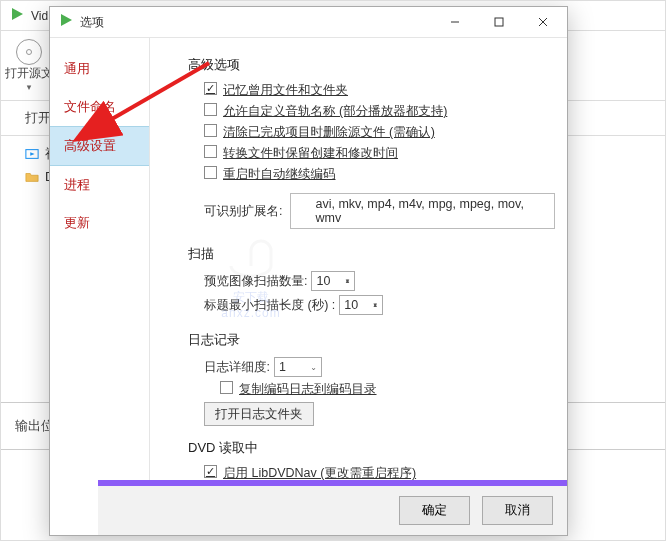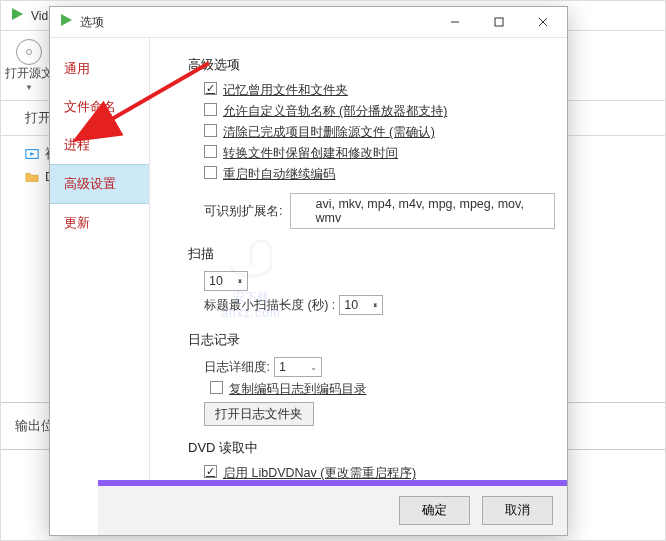--- a/index.html
+++ b/index.html
@@ -130,22 +130,22 @@
             <line x1="9" y1="1" x2="1" y2="9" stroke="#333"></line>
           </svg>
         </div>
     </div>
   </div>
 
   <div class="dlg-body">
     <div class="sidebar">
       <div class="sidebar-item">通用</div>
       <div class="sidebar-item">文件命名</div>
+      <div class="sidebar-item selected">高级设置</div>
       <div class="sidebar-item">进程</div>
-      <div class="sidebar-item selected">高级设置</div>
       <div class="sidebar-item">更新</div>
     </div>
 
     <div class="content">
       <div class="section-title">高级选项</div>
       <div class="opt-row">
           <span class="cbox checked"></span>
           <span>记忆曾用文件和文件夹</span>
         </div>
       <div class="opt-row">
@@ -165,20 +165,21 @@
           <span>重启时自动继续编码</span>
         </div>
       <div class="ext-row">
         <span>可识别扩展名:</span>
         <div class="ext-input">avi, mkv, mp4, m4v, mpg, mpeg, mov, wmv</div>
       </div>
 
       <div class="section-title" style="margin-top:16px">扫描</div>
       <div class="indent">
         <div class="num-label-row">
+          <span>预览图像扫描数量:</span>
           <div class="num-input">
             <span>10</span>
             <div class="spinner">
                 <span>▲</span>
                 <span>▼</span>
               </div>
           </div>
         </div>
         <div class="num-label-row">
           <span>标题最小扫描长度 (秒) :</span>
@@ -194,21 +195,21 @@
 
       <div class="section-title" style="margin-top:16px">日志记录</div>
       <div class="indent">
         <div class="num-label-row">
           <span>日志详细度:</span>
           <div class="select">
             <span>1</span>
             <span class="chev">⌄</span>
           </div>
         </div>
-        <div class="opt-row" style="margin-left:6px">
+        <div class="opt-row" style="margin-left:16px">
             <span class="cbox"></span>
             <span>复制编码日志到编码目录</span>
           </div>
         <div style="margin-top:8px"><span class="btn">打开日志文件夹</span></div>
       </div>
 
       <div class="section-title" style="margin-top:16px">DVD 读取中</div>
       <div class="indent">
         <div class="opt-row" style="margin-left:0">
             <span class="cbox checked"></span>

